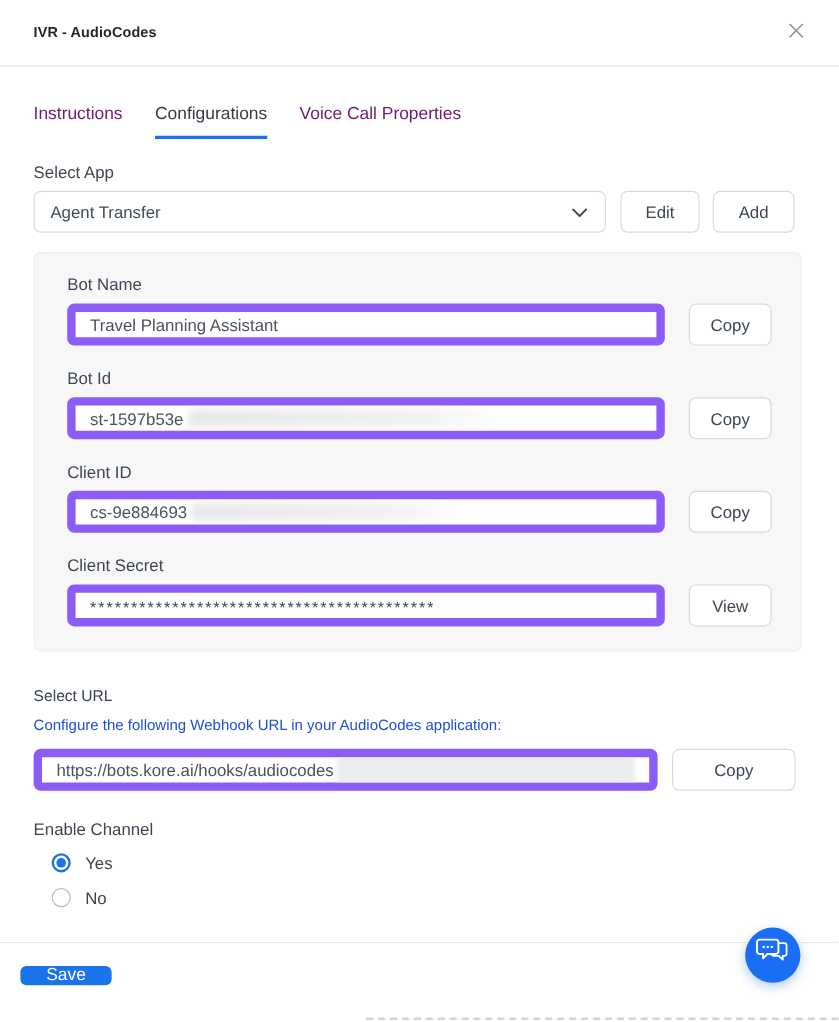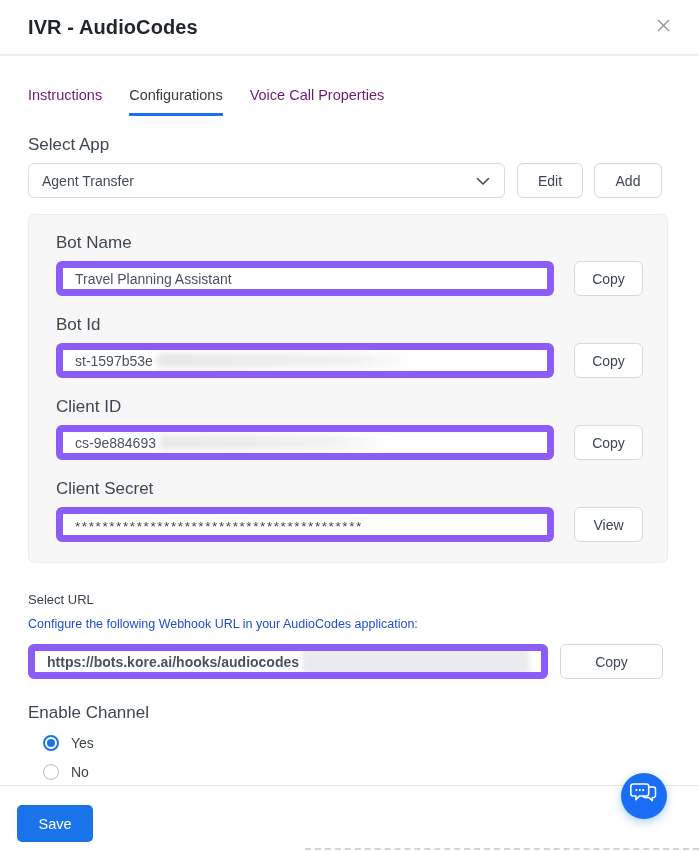--- a/index.html
+++ b/index.html
@@ -13,21 +13,21 @@
   
   .modal-header {
     height: 56px;
     display: flex;
     align-items: center;
     justify-content: space-between;
     padding: 0 24px 0 28px;
     border-bottom: 2px solid #ededee;
   }
   .modal-title {
-    font-size: 20px;
+    font-size: 12px;
     font-weight: 700;
     color: #21262d;
     letter-spacing: .1px;
   }
   .close-btn {
     width: 24px; height: 24px;
     display: flex; align-items: center; justify-content: center;
     cursor: pointer;
     background: none; border: none;
   }
@@ -44,21 +44,21 @@
   }
   .tab.active {
     color: #343b44;
     font-weight: 500;
     border-bottom-color: #1b6ff2;
     border-radius: 0 0 1px 1px;
   }
   
   .field-label {
     display: block;
-    font-size: 17px;
+    font-size: 14px;
     color: #3e4751;
     margin-bottom: 8px;
   }
   .select-app-section { margin-top: 19px; }
   .select-row { display: flex; align-items: center; }
   .select-box {
     width: 477px; height: 35px;
     border: 1px solid #d8dbdf;
     border-radius: 6px;
     background: #fff;
@@ -115,21 +115,21 @@
     filter: blur(3px);
   }
   .redact-botid   { width: 262px; }
   .redact-client  { width: 228px; }
   .secret-text { letter-spacing: 1.6px; font-size: 13.5px; color: #3e4650; padding-top: 3px; }
   
   .webhook-section { margin-top: 29px; }
   .webhook-title { font-size: 13px; color: #39424c; margin-bottom: 10px; font-weight: 500; }
   .webhook-desc { font-size: 12.5px; color: #1d4ed8; margin-bottom: 13px; }
   .webhook-row { display: flex; align-items: center; }
-  .webhook-input { width: 520px; font-weight: bold; }
+  .webhook-input { width: 520px; }
   .webhook-redact {
     display: inline-block;
     height: 24px;
     margin-left: 3px;
     width: 256px;
     border-radius: 2px;
     background: #ececee;
     filter: blur(2px);
   }
   .btn-webhook-copy { width: 103px; margin-left: 12px; }
@@ -150,21 +150,21 @@
   .radio-label { font-size: 14px; color: #3c454f; margin-left: 12px; }
   
   .footer-divider {
     position: absolute;
     left: 0; right: 0; top: 785px;
     border-top: 1px solid #e9e9ea;
   }
   .save-btn {
     position: absolute;
     left: 17px; top: 805px;
-    width: 76px; height: 37px;
+    width: 76px; height: 16px;
     background: #1a73e8;
     color: #fff;
     border: none;
     border-radius: 5px;
     font-family: "Liberation Sans", sans-serif;
     font-size: 14.5px;
     font-weight: 500;
     cursor: pointer;
   }
   .chat-fab {

